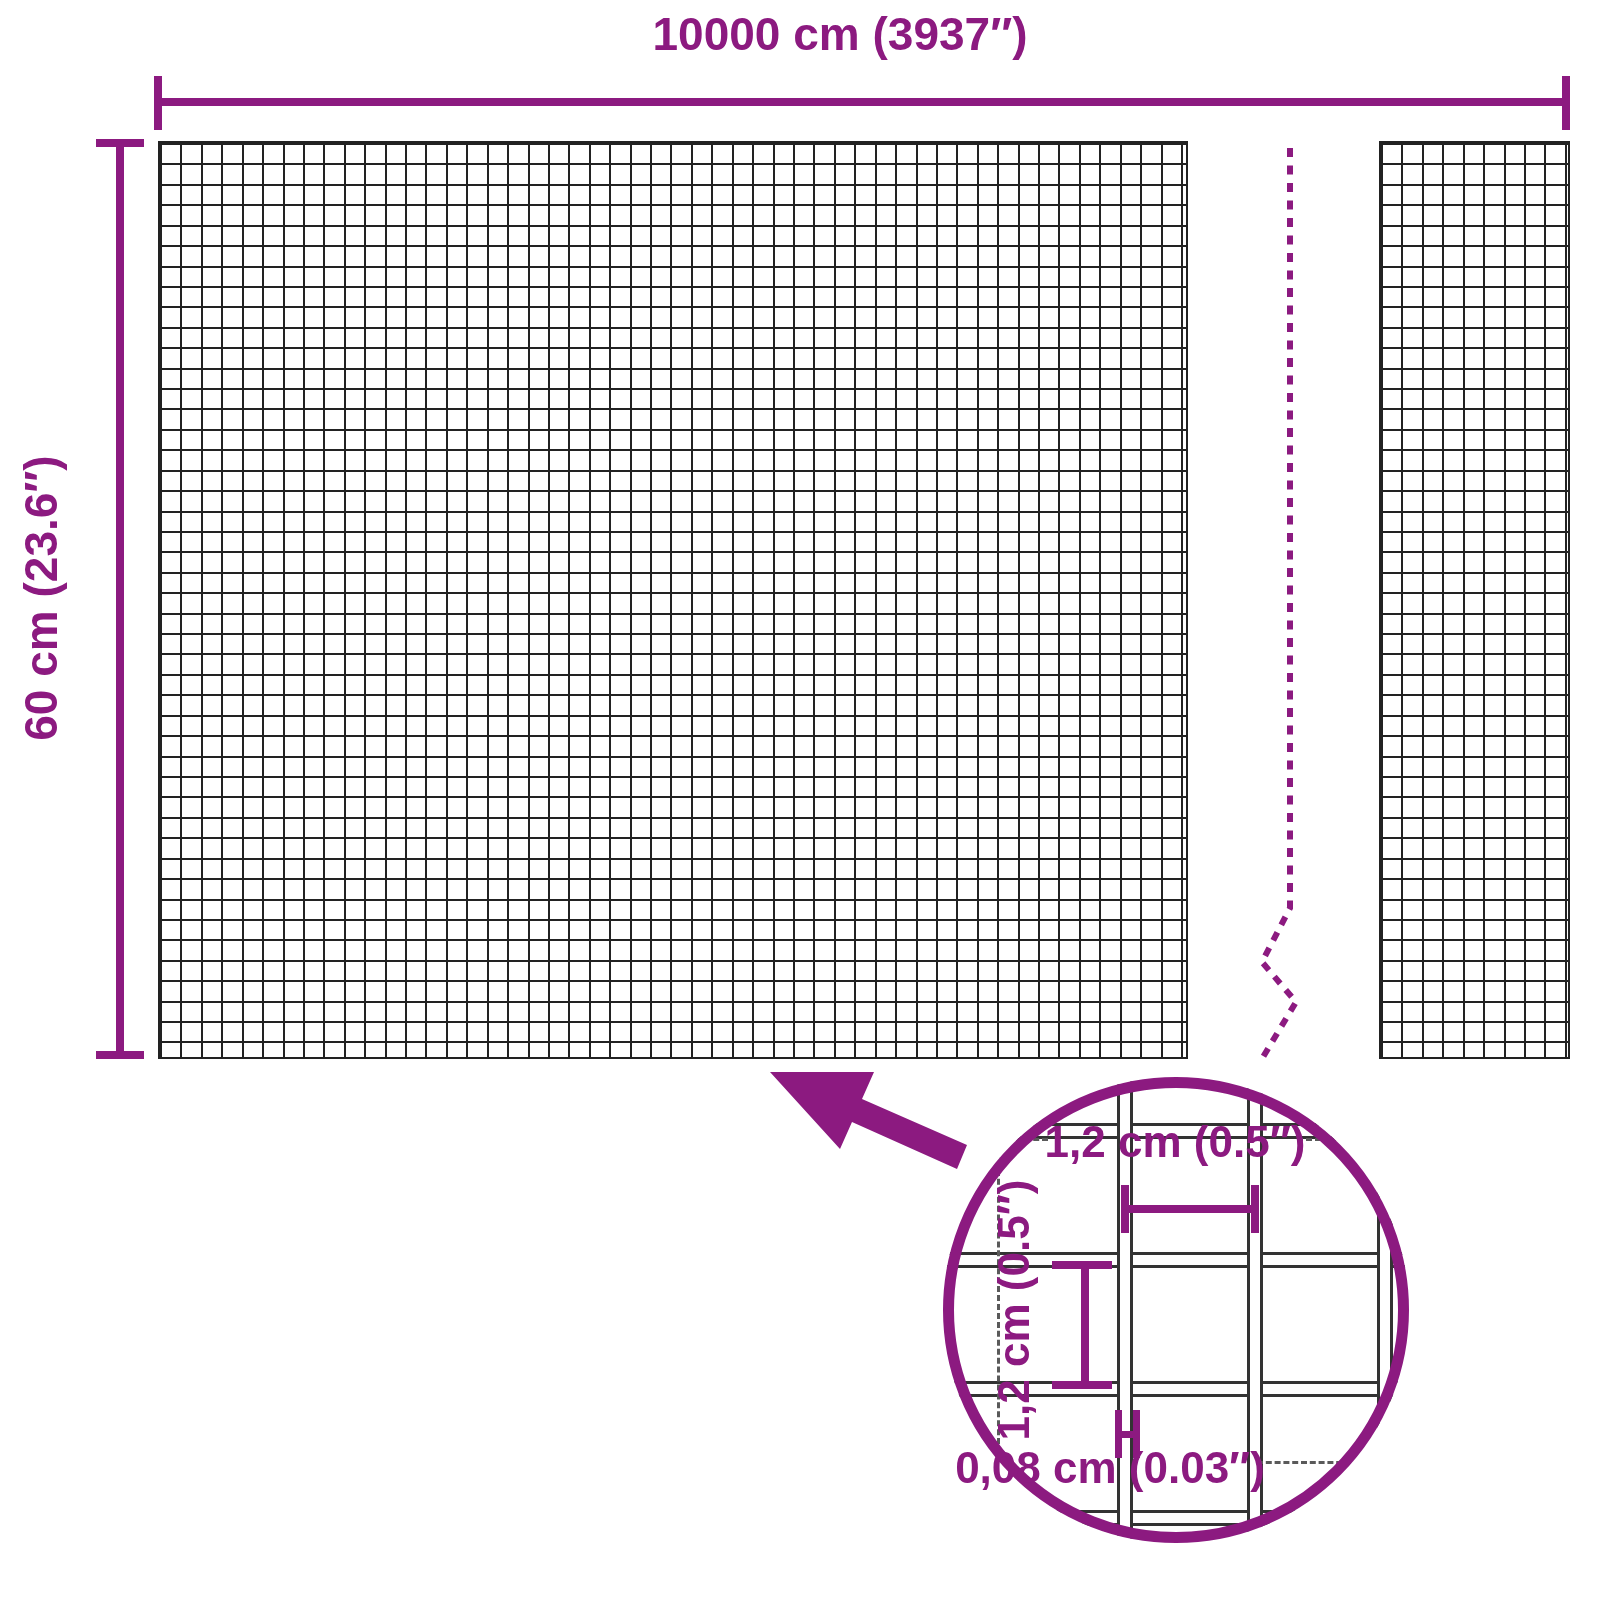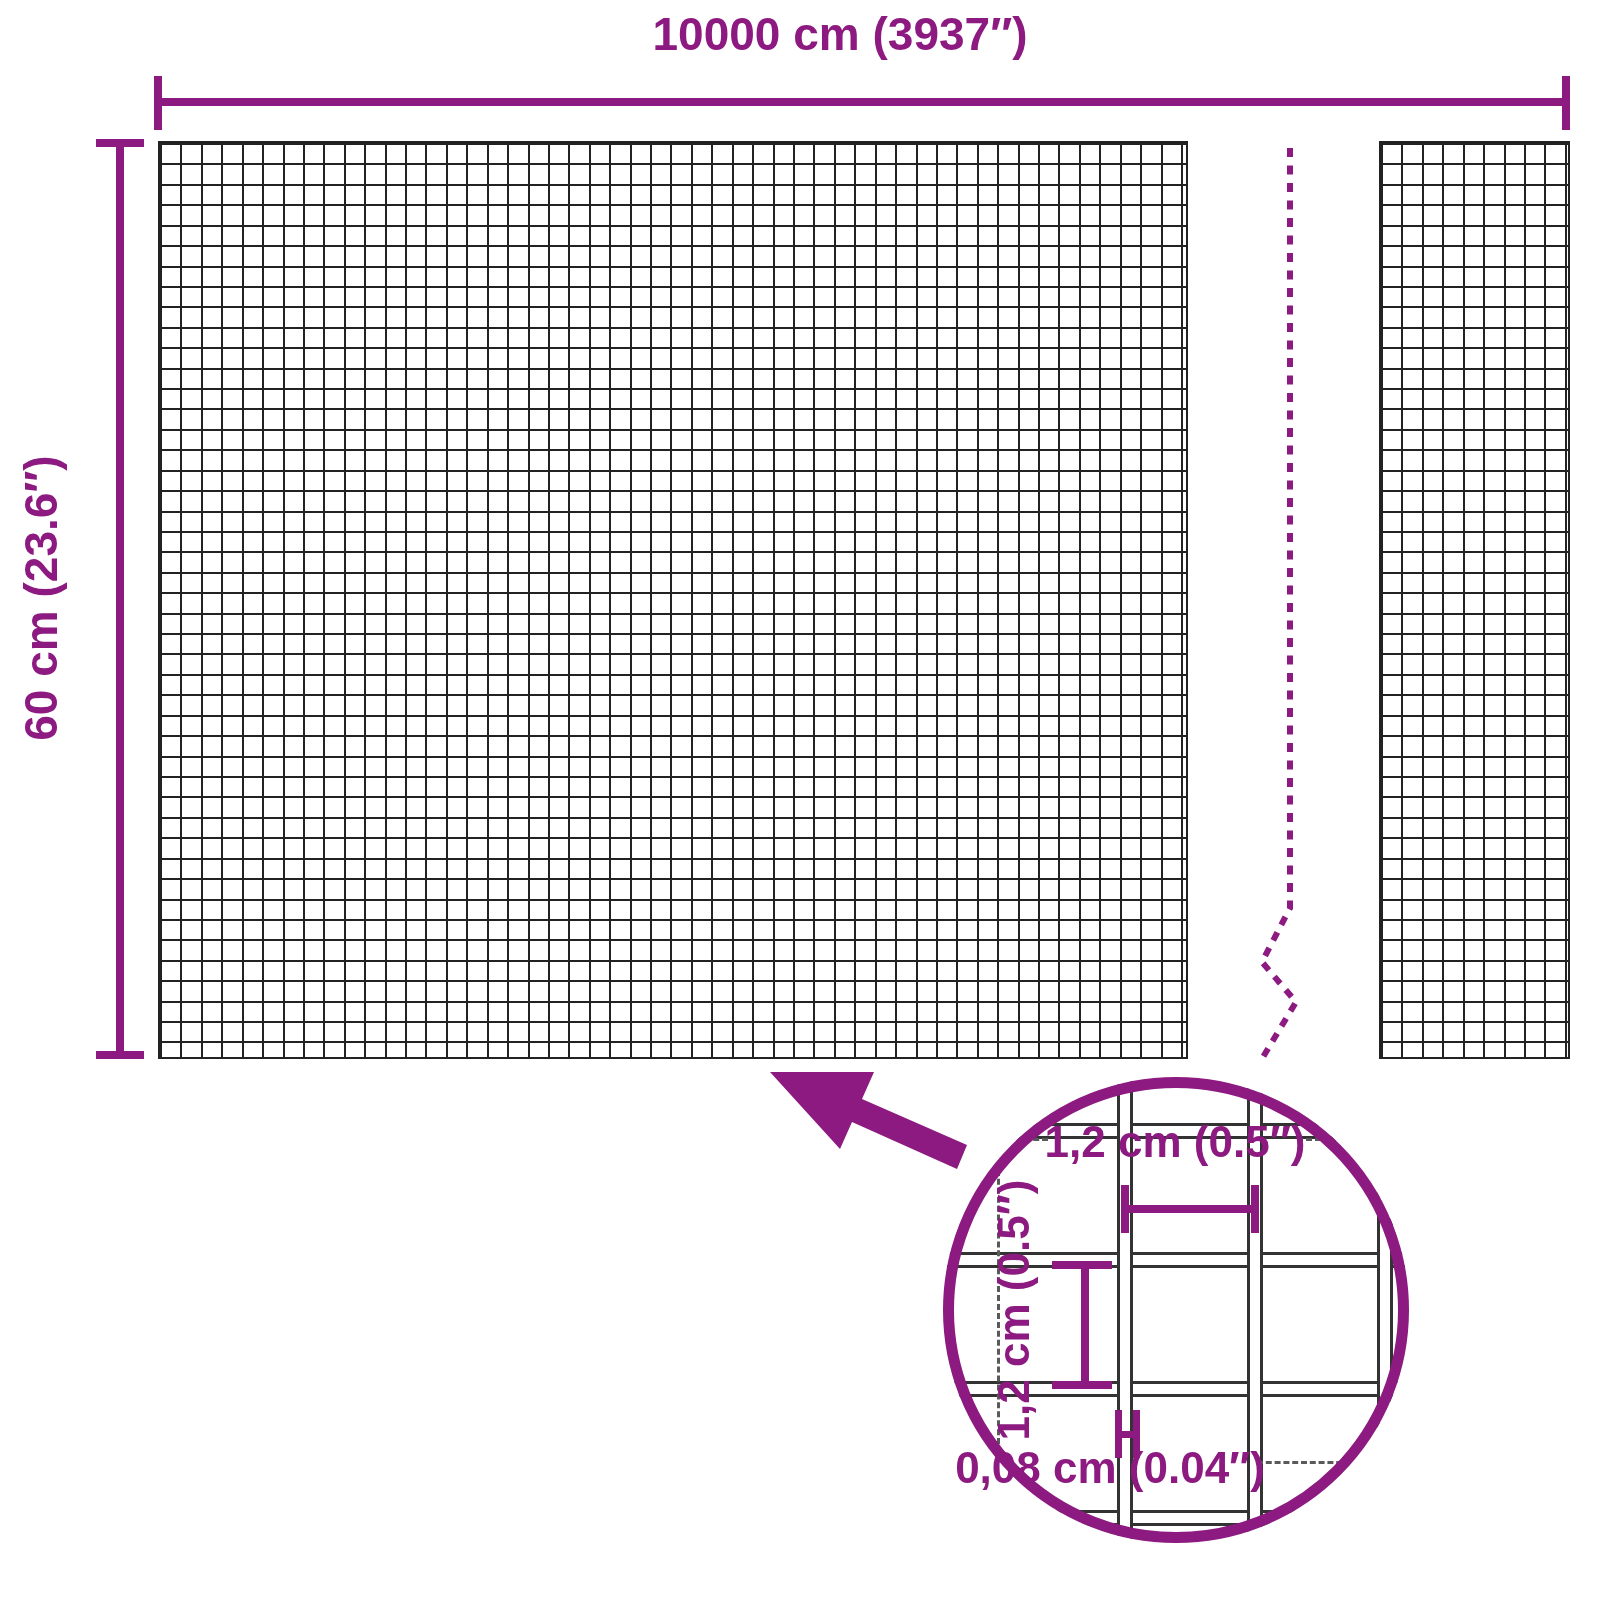--- a/index.html
+++ b/index.html
@@ -99,15 +99,15 @@
   <div class="abs accent-fill" style="left:1081px;top:1265px;width:8px;height:120px;"></div>
   <div class="abs accent-fill" style="left:1052px;top:1261px;width:60px;height:8px;"></div>
   <div class="abs accent-fill" style="left:1052px;top:1381px;width:60px;height:8px;"></div>
 
   <div class="abs accent-fill" style="left:1115px;top:1410px;width:7px;height:48px;"></div>
   <div class="abs accent-fill" style="left:1133px;top:1410px;width:7px;height:48px;"></div>
   <div class="abs accent-fill" style="left:1115px;top:1431px;width:25px;height:7px;"></div>
 
   <div class="abs detail-label" style="left:975px;top:1119px;width:400px;">1,2 cm (0.5″)</div>
   <div class="abs detail-label rot" style="left:813px;top:1288px;width:400px;height:44px;">1,2 cm (0.5″)</div>
-  <div class="abs detail-label" style="left:910px;top:1445px;width:400px;">0,08 cm (0.04″)</div>
+  <div class="abs detail-label" style="left:910px;top:1445px;width:400px;">0,08 cm (0.03″)</div>
 
 </div>
 
 </body></html>

